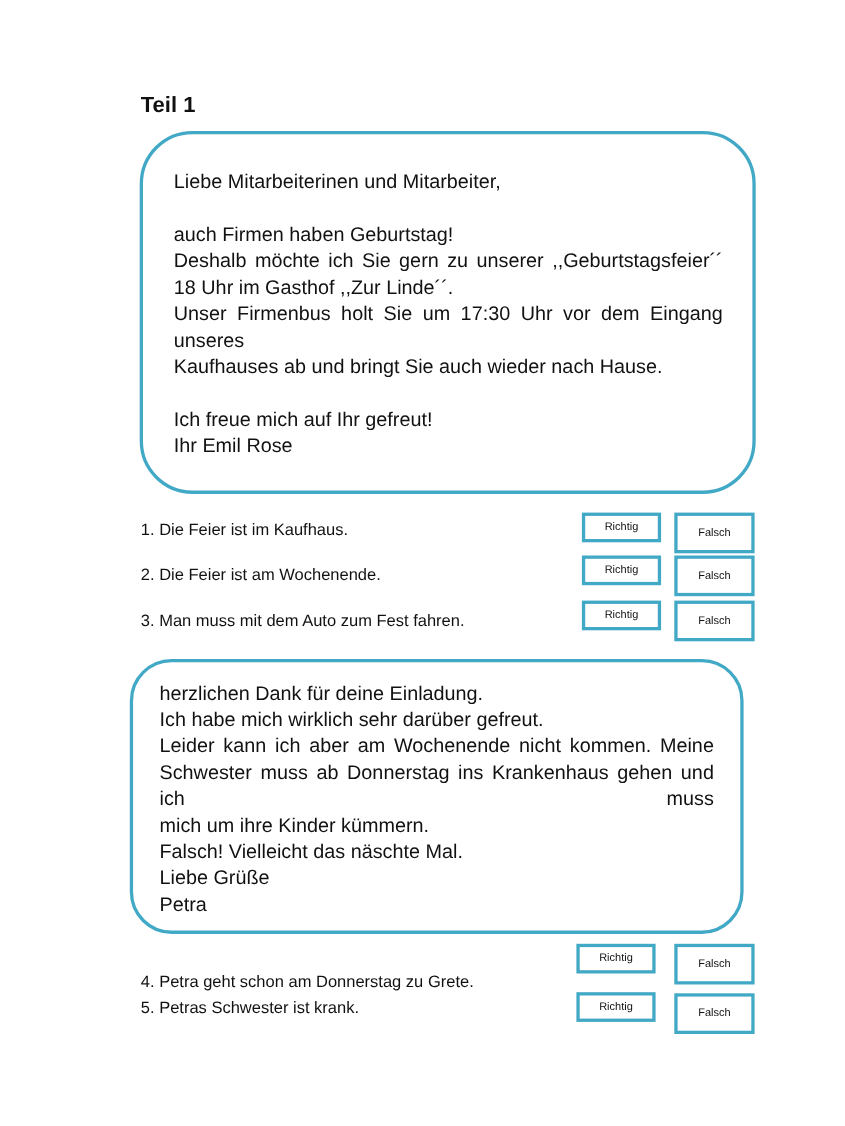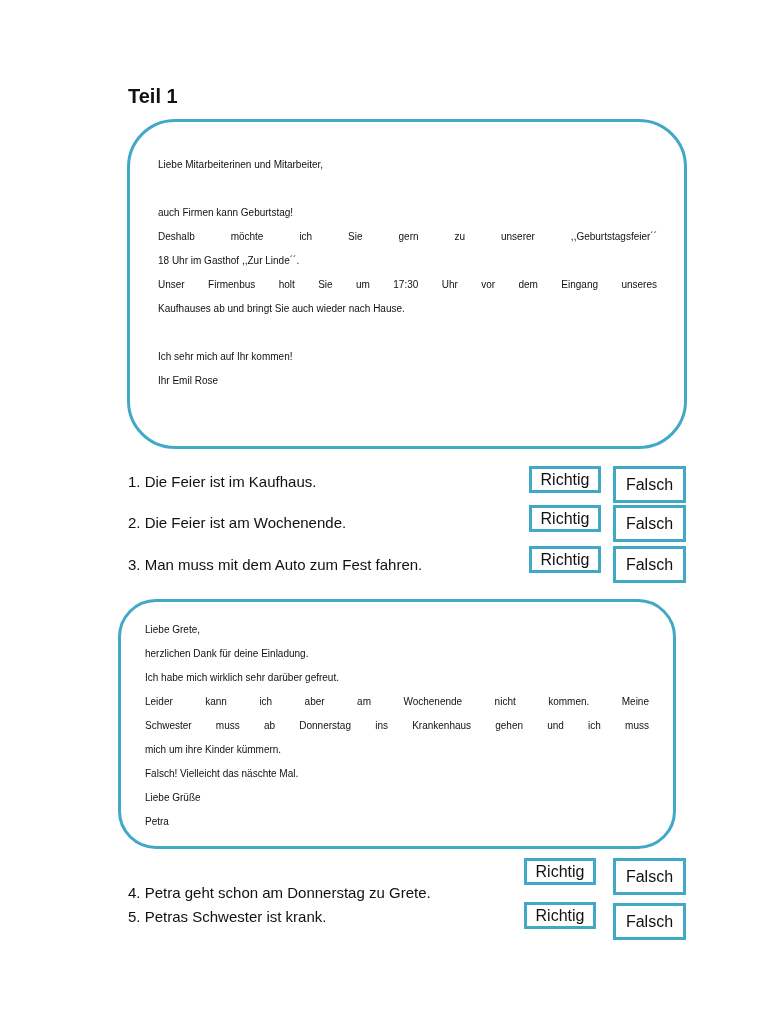--- a/index.html
+++ b/index.html
@@ -39,21 +39,21 @@
     }
     .box2 {
       left: 118px;
       top: 599px;
       width: 558px;
       height: 250px;
       border-radius: 38px;
       padding: 16px 24px 0 24px;
     }
     .line {
-      font-size: 10px;
+      font-size: 18px;
       line-height: 24px;
       text-align: justify;
       white-space: normal;
     }
     .line.just {
       text-align-last: justify;
     }
     .spacer {
       height: 24px;
     }
@@ -61,64 +61,63 @@
       position: absolute;
       left: 128px;
       font-size: 15px;
       line-height: 20px;
     }
     .btn {
       position: absolute;
       box-sizing: border-box;
       border: 3px solid #41a9c6;
       background: #ffffff;
-      font-size: 16px;
+      font-size: 10px;
       display: flex;
       align-items: center;
       justify-content: center;
       color: #111111;
       cursor: pointer;
       font-family: "Liberation Sans", "DejaVu Sans", sans-serif;
       padding: 0;
     }
     .btn-r { width: 72px; height: 27px; }
     .btn-f { width: 73px; height: 37px; }
   </style>
 </head>
 <body>
 
 <div class="title">Teil 1</div>
 
 <div class="letter-box box1">
   <div class="line">Liebe Mitarbeiterinen und Mitarbeiter,</div>
   <div class="spacer"></div>
-  <div class="line">auch Firmen kann Geburtstag!</div>
+  <div class="line">auch Firmen haben Geburtstag!</div>
   <div class="line just">Deshalb möchte ich Sie gern zu unserer ,,Geburtstagsfeier´´</div>
   <div class="line">18 Uhr im Gasthof ,,Zur Linde´´.</div>
   <div class="line just">Unser Firmenbus holt Sie um 17:30 Uhr vor dem Eingang unseres</div>
   <div class="line">Kaufhauses ab und bringt Sie auch wieder nach Hause.</div>
   <div class="spacer"></div>
-  <div class="line">Ich sehr mich auf Ihr kommen!</div>
+  <div class="line">Ich freue mich auf Ihr gefreut!</div>
   <div class="line">Ihr Emil Rose</div>
 </div>
 
 <div class="question" style="top:472px;text-align:center;">1. Die Feier ist im Kaufhaus.</div>
 <button class="btn btn-r" style="left:529px; top:466px;">Richtig</button>
 <button class="btn btn-f" style="left:613px; top:466px;">Falsch</button>
 
 <div class="question" style="top:513px;">2. Die Feier ist am Wochenende.</div>
 <button class="btn btn-r" style="left:529px; top:505px;">Richtig</button>
 <button class="btn btn-f" style="left:613px; top:505px;">Falsch</button>
 
 <div class="question" style="top:555px;">3. Man muss mit dem Auto zum Fest fahren.</div>
 <button class="btn btn-r" style="left:529px; top:546px;">Richtig</button>
 <button class="btn btn-f" style="left:613px; top:546px;">Falsch</button>
 
 <div class="letter-box box2">
-  <div class="line">Liebe Grete,</div>
   <div class="line">herzlichen Dank für deine Einladung.</div>
   <div class="line">Ich habe mich wirklich sehr darüber gefreut.</div>
   <div class="line just">Leider kann ich aber am Wochenende nicht kommen. Meine</div>
   <div class="line just">Schwester muss ab Donnerstag ins Krankenhaus gehen und ich muss</div>
   <div class="line">mich um ihre Kinder kümmern.</div>
   <div class="line">Falsch! Vielleicht das näschte Mal.</div>
   <div class="line">Liebe Grüße</div>
   <div class="line">Petra</div>
 </div>
 

